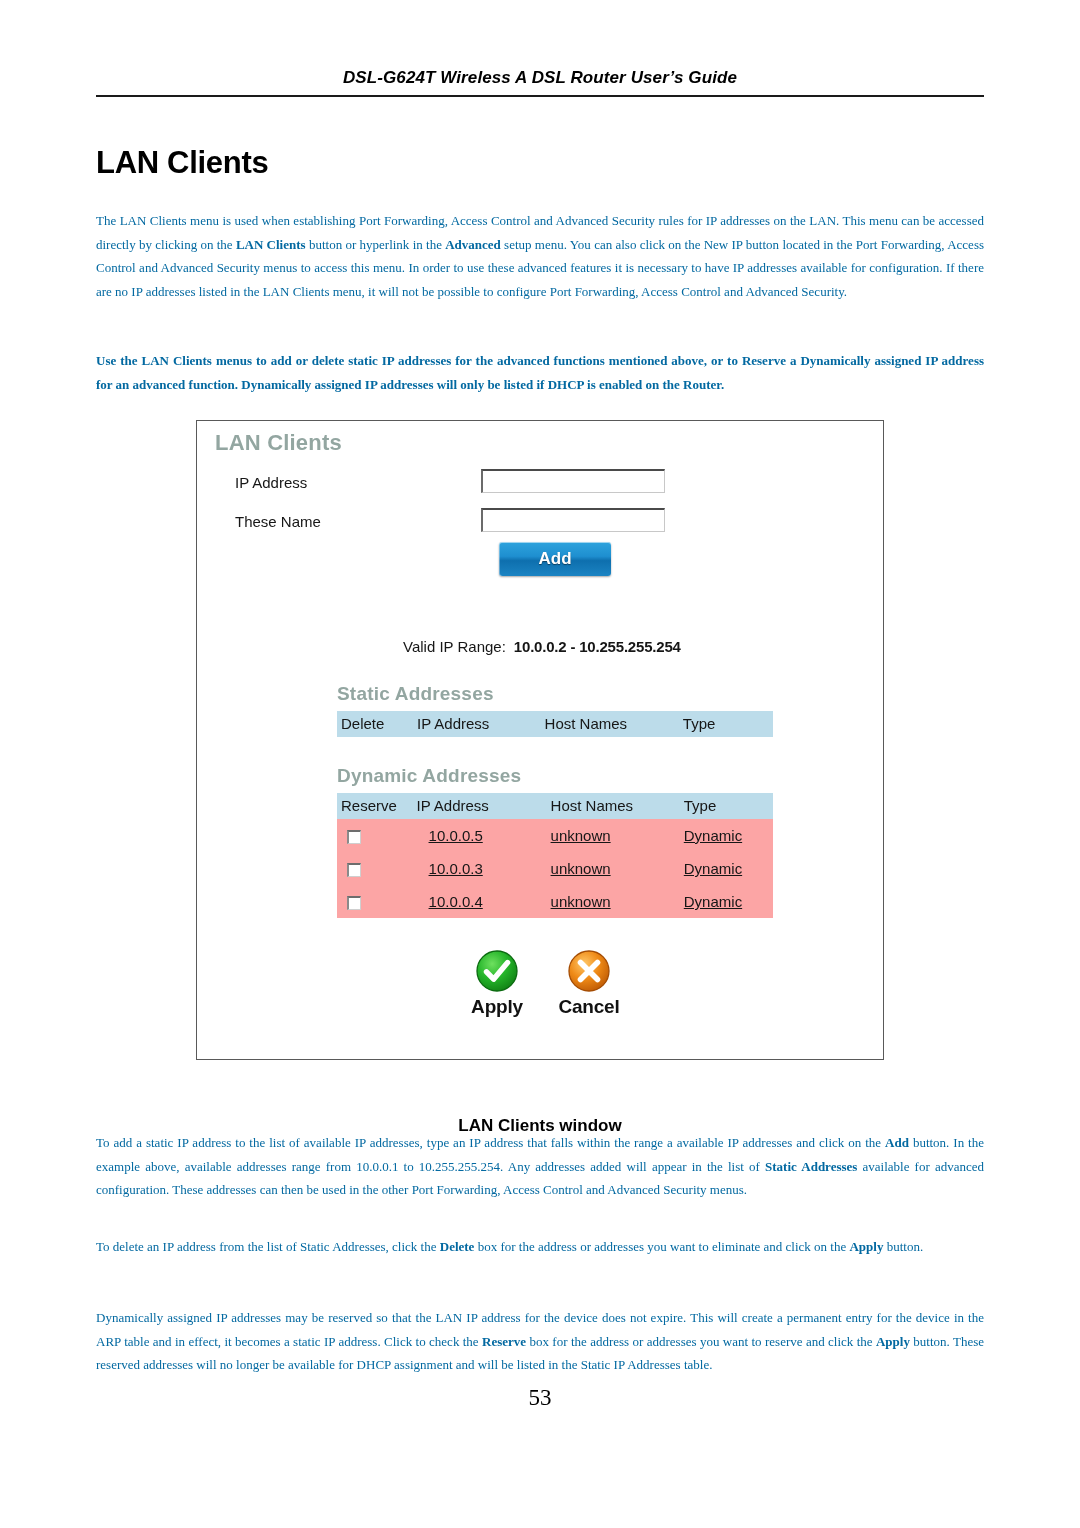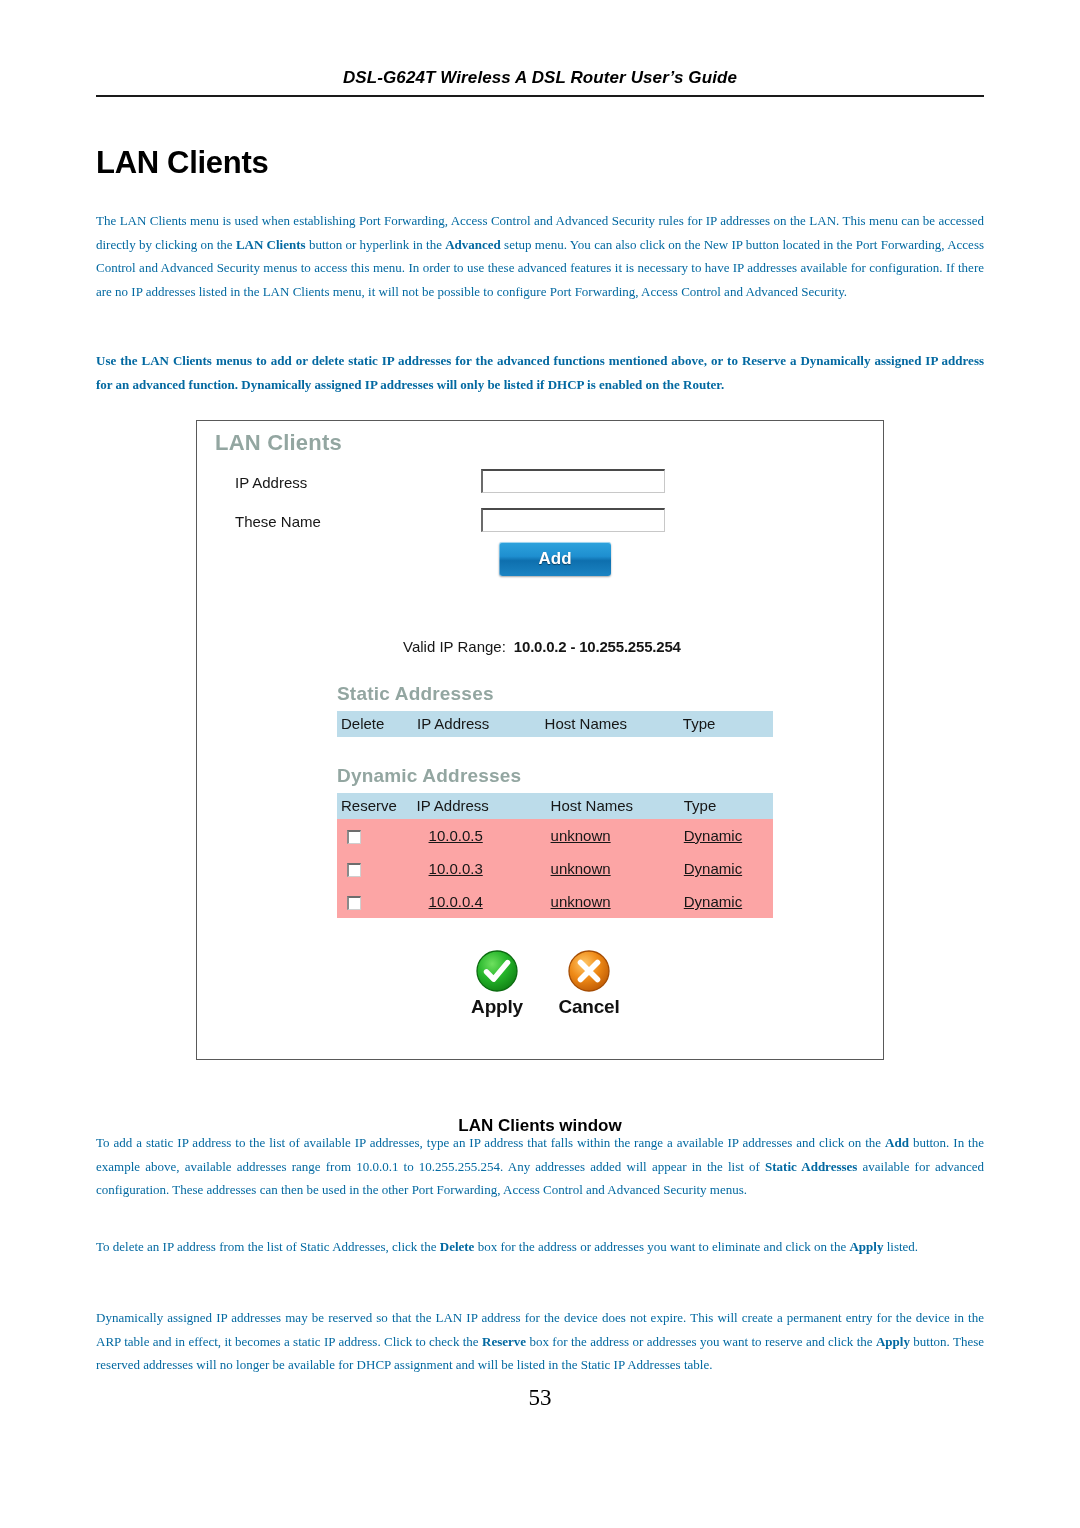--- a/index.html
+++ b/index.html
@@ -399,19 +399,19 @@
 
       </div>
 
     </div>
   </div>
 
   <div class="figure-caption">LAN Clients window</div>
 
   <p class="para" id="para-add"><span>To add a static IP address to the list of available IP addresses, type an IP address that falls within the range a available IP addresses and click on the </span><b>Add</b><span> button. In the example above, available addresses range from 10.0.0.1 to 10.255.255.254. Any addresses added will appear in the list of </span><b>Static Addresses</b><span> available for advanced configuration. These addresses can then be used in the other Port Forwarding, Access Control and Advanced Security menus.</span></p>
 
-  <p class="para" id="para-delete"><span>To delete an IP address from the list of Static Addresses, click the </span><b>Delete</b><span> box for the address or addresses you want to eliminate and click on the </span><b>Apply</b><span> listed.</span></p>
+  <p class="para" id="para-delete"><span>To delete an IP address from the list of Static Addresses, click the </span><b>Delete</b><span> box for the address or addresses you want to eliminate and click on the </span><b>Apply</b><span> button.</span></p>
 
   <p class="para" id="para-reserve"><span>Dynamically assigned IP addresses may be reserved so that the LAN IP address for the device does not expire. This will create a permanent entry for the device in the ARP table and in effect, it becomes a static IP address. Click to check the </span><b>Reserve</b><span> box for the address or addresses you want to reserve and click the </span><b>Apply</b><span> button. These reserved addresses will no longer be available for DHCP assignment and will be listed in the Static IP Addresses table.</span></p>
 
   <div class="page-number">53</div>
 
 </div>
 
 </body></html>

